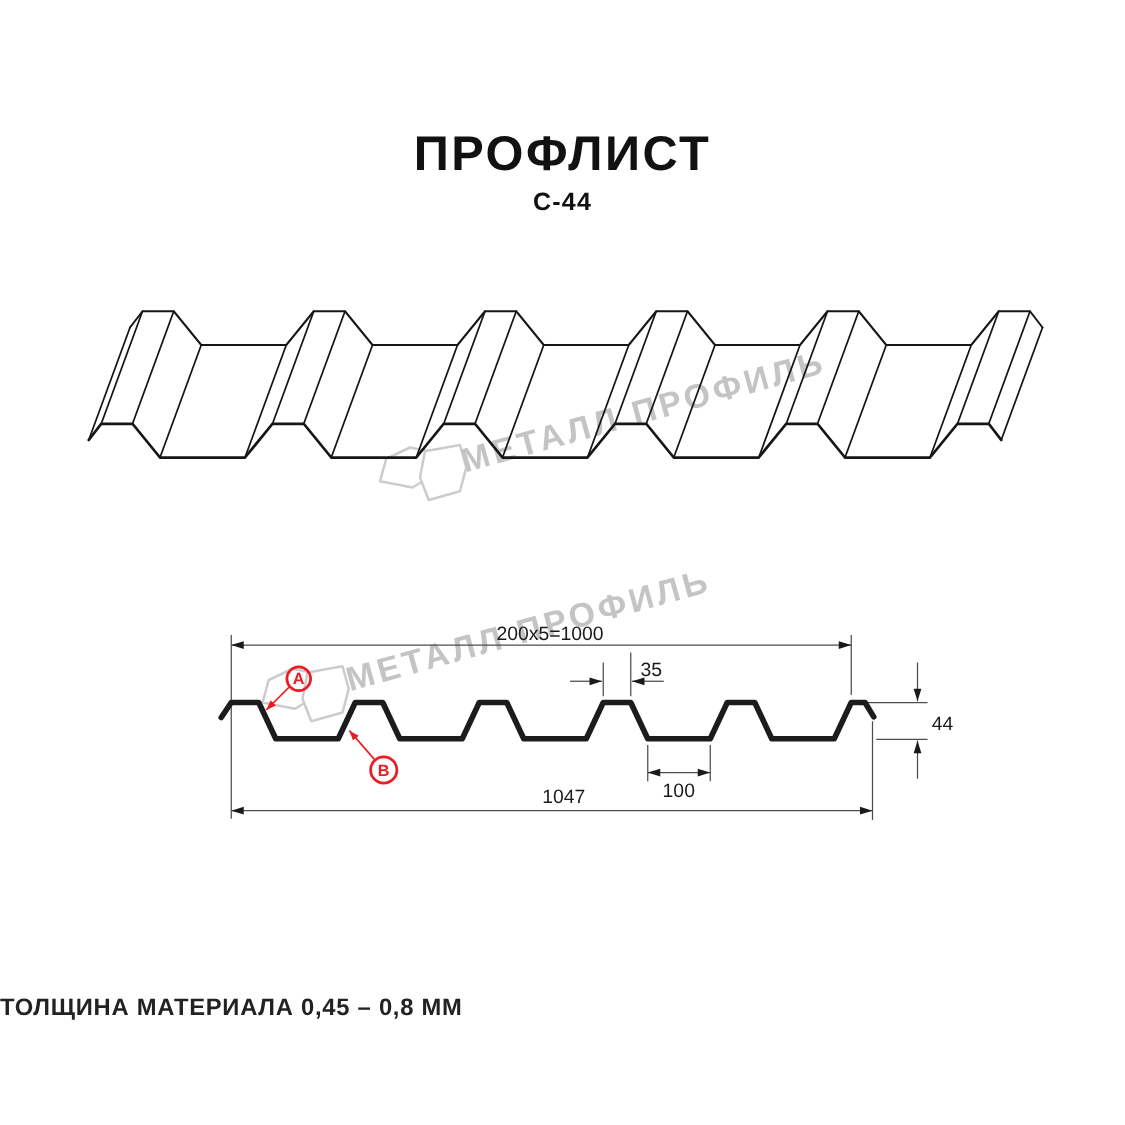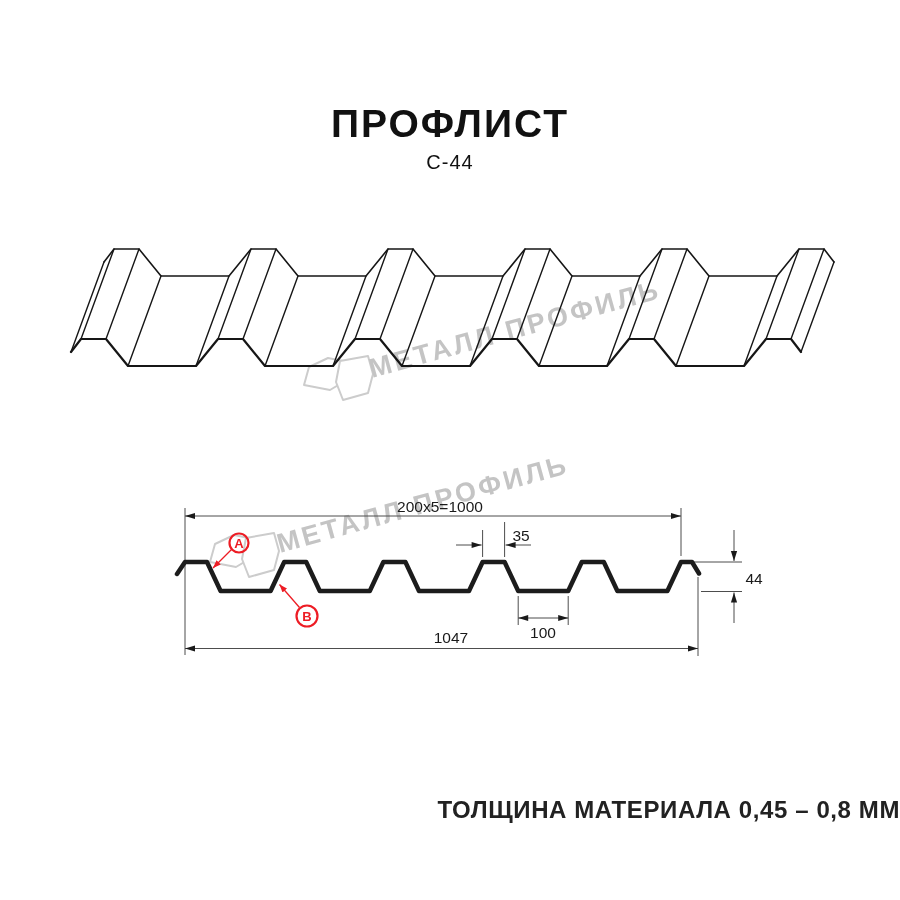--- a/index.html
+++ b/index.html
@@ -1,22 +1,22 @@
 <!DOCTYPE html>
 <html><head>
 <meta charset="utf-8">
 <style>
   html,body{margin:0;padding:0;background:#ffffff;}
   #canvas{position:relative;width:900px;height:900px;background:#ffffff;overflow:hidden;
           font-family:"Liberation Sans",sans-serif;}
   .hdr{position:absolute;left:0;width:900px;text-align:center;color:#111;margin-top:24px;}
   #title{top:78px;font-size:39px;font-weight:800;letter-spacing:2px;}
-  #subtitle{top:127px;font-size:20px;font-weight:400;letter-spacing:1px;}
-  #footerTxt{position:absolute;left:0;width:900px;top:796px;text-align:right;
-             font-size:24px;font-weight:600;letter-spacing:0.6px;color:#222;}
+  #subtitle{top:127px;font-size:20px;font-weight:700;letter-spacing:1px;}
+  #footerTxt{position:absolute;left:0;width:900px;top:796px;text-align:left;
+             font-size:19px;font-weight:600;letter-spacing:0.6px;color:#222;}
   svg{position:absolute;left:0;top:0;}
   .wmTxt{fill:#c4c4c4;font-size:27px;font-weight:700;letter-spacing:3px;}
   .wmLogo{fill:#ffffff;stroke:#cccccc;stroke-width:2;stroke-linejoin:round;}
   .sheet{fill:none;stroke:#161616;stroke-linejoin:round;stroke-linecap:round;}
   .profile{fill:none;stroke:#1c1c1c;stroke-width:4.5;stroke-linejoin:round;stroke-linecap:round;}
   .dim{stroke:#4d4d4d;stroke-width:1;fill:none;}
   .dimTxt{fill:#1a1a1a;font-size:15.5px;}
   .red{stroke:#ed1c24;fill:none;}
   .redTxt{fill:#ed1c24;font-size:13px;font-weight:700;}
 </style>

